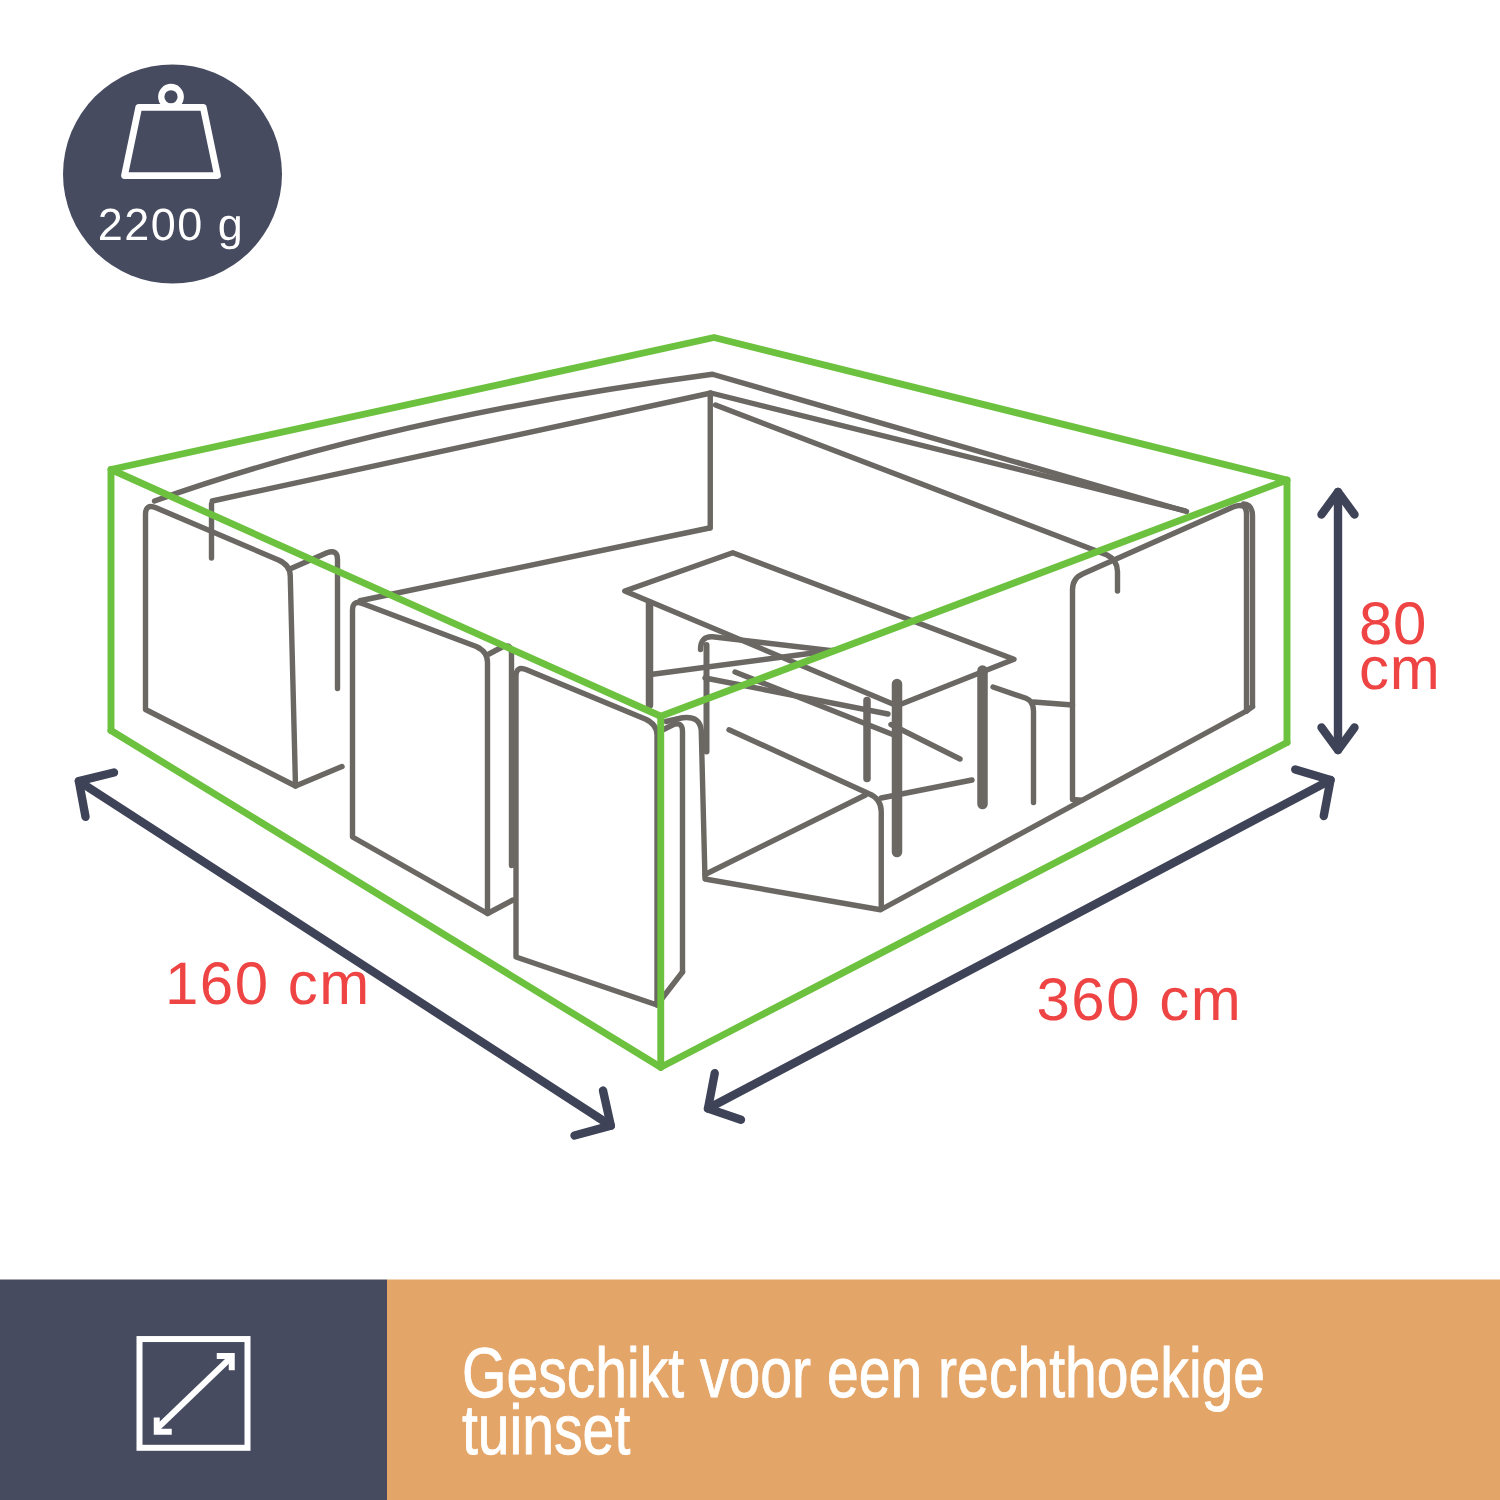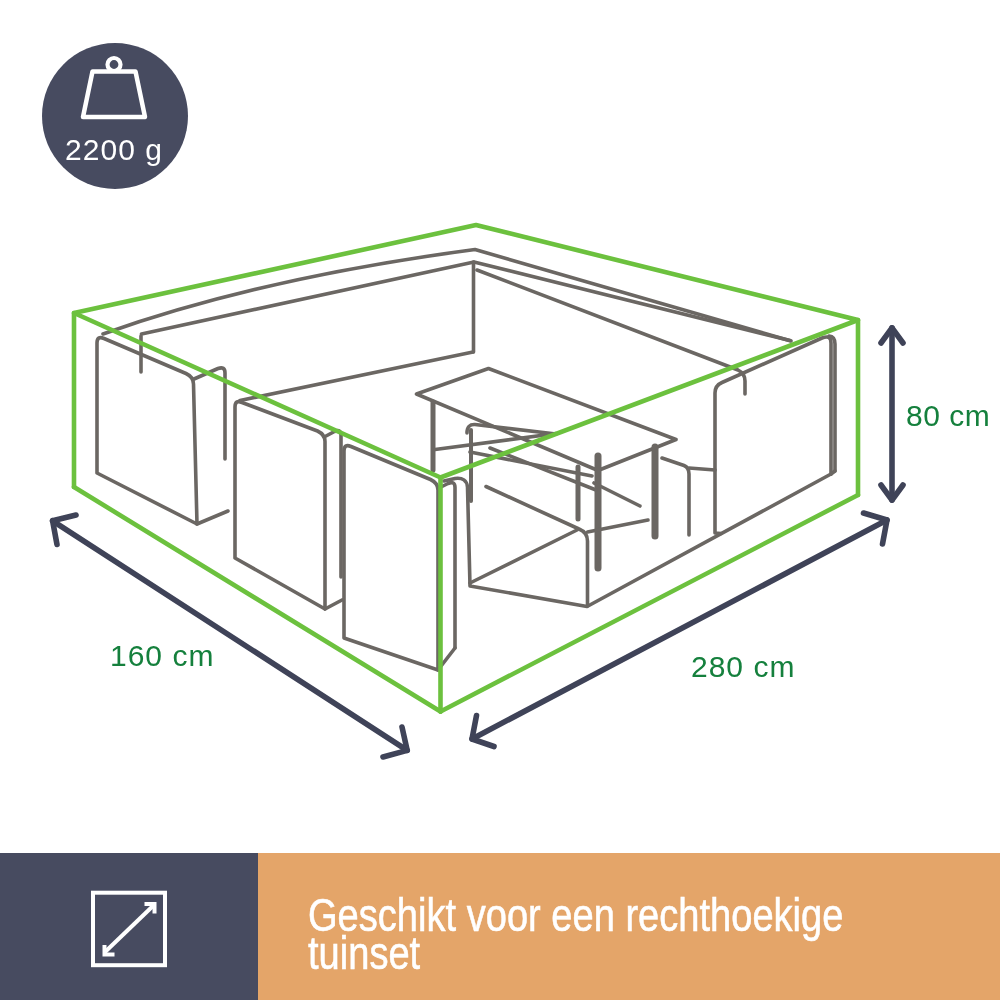--- a/index.html
+++ b/index.html
@@ -1,17 +1,17 @@
 <!DOCTYPE html>
 <html><head>
 <meta charset="utf-8">
 <style>
   html,body{margin:0;padding:0;background:#ffffff;width:1000px;height:1000px;overflow:hidden;}
   body{font-family:"Liberation Sans", sans-serif;}
-  .lbl{position:absolute;color:#15803d;font-size:30px;letter-spacing:1px;line-height:30px;}
+  .lbl{position:absolute;color:#ef4444;font-size:40px;letter-spacing:1px;line-height:30px;}
 </style>
 </head>
 <body>
 
 <svg width="1000" height="1000" viewBox="0 0 1000 1000" style="position:absolute;left:0;top:0;">
 
   <g>
     <circle cx="115" cy="116" r="73" fill="#474b60"></circle>
 
     <path d="M 92.5 71.5 L 135.5 71.5 L 145 117 L 83 117 Z" fill="none" stroke="#ffffff" stroke-width="4.5" stroke-linejoin="round"></path>
@@ -128,21 +128,21 @@
     <path d="M 892 327.9 L 892 500.1"></path>
 
     <path d="M 881 343 L 892 327.9 L 903 343"></path>
 
     <path d="M 881 485 L 892 500.1 L 903 485"></path>
   </g>
 </svg>
 
 <div class="lbl" style="left:110px;top:641px;">160 cm</div>
 
-<div class="lbl" style="left:691px;top:652px;">280 cm</div>
+<div class="lbl" style="left:691px;top:652px;">360 cm</div>
 
 <div class="lbl" style="left:906px;top:401px;letter-spacing:0.5px;">80 cm</div>
 
 <div style="position:absolute;left:0;top:853px;width:258px;height:147px;background:#474b60;"></div>
 
 <div style="position:absolute;left:258px;top:853px;width:742px;height:147px;background:#e4a569;"></div>
 
 <svg width="90" height="90" viewBox="0 0 90 90" style="position:absolute;left:83px;top:883px;">
   <rect x="10" y="9.7" width="72" height="72.5" fill="none" stroke="#ffffff" stroke-width="4"></rect>
   <path d="M 21.5 69.5 L 71.5 21.5" fill="none" stroke="#ffffff" stroke-width="4"></path>

